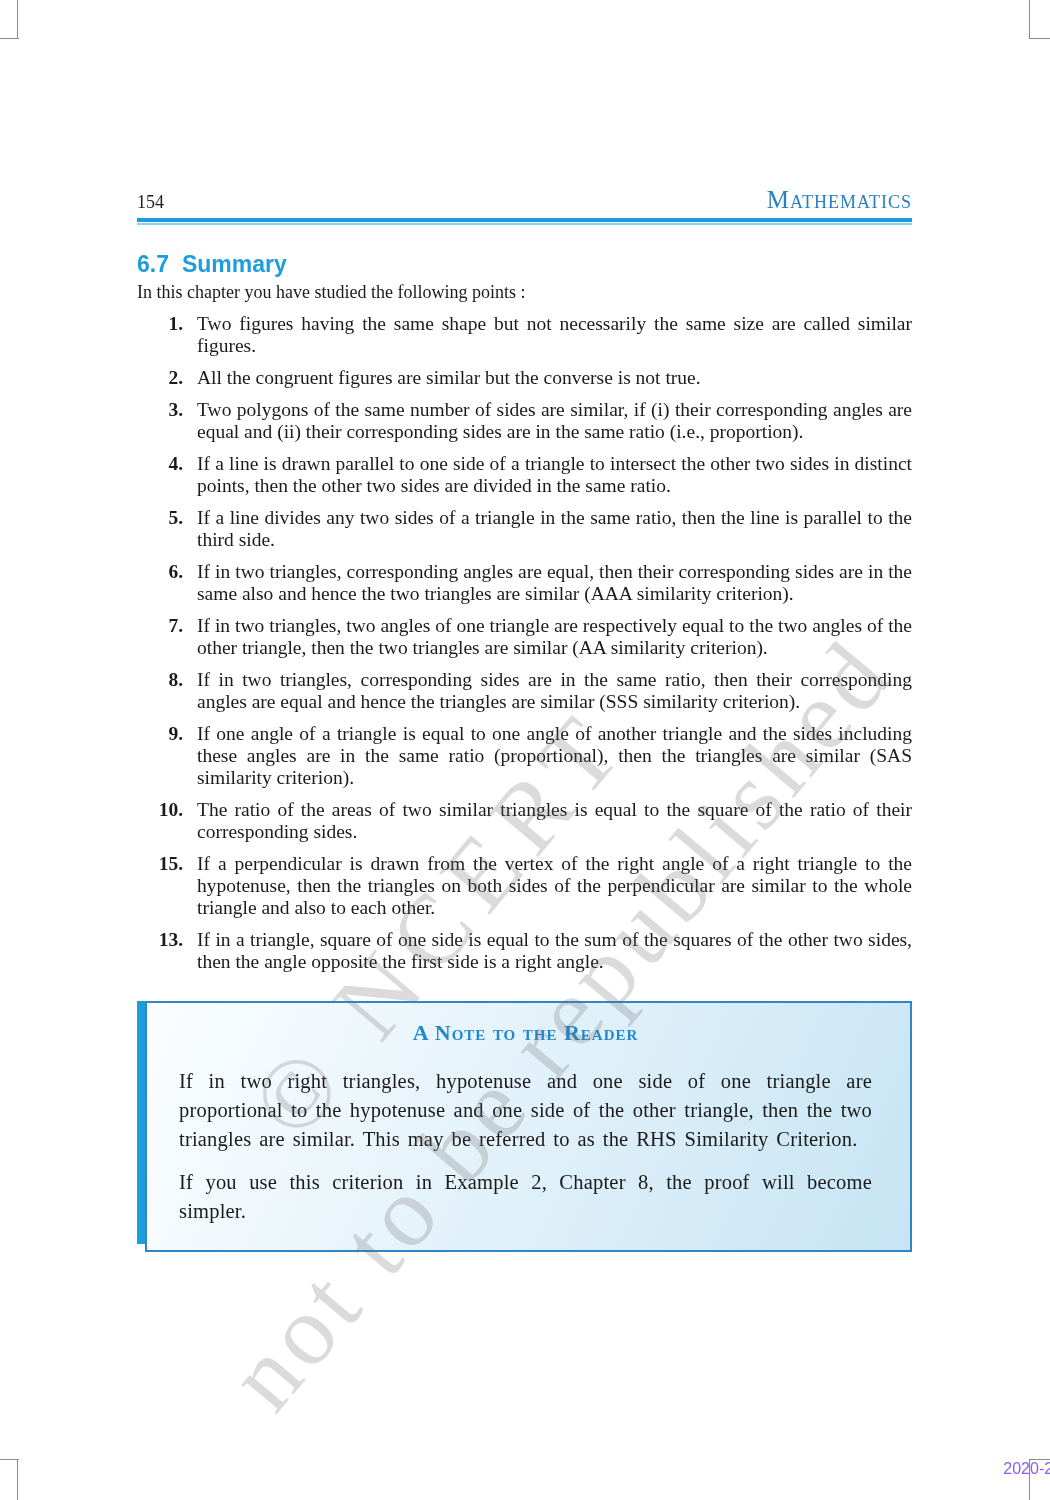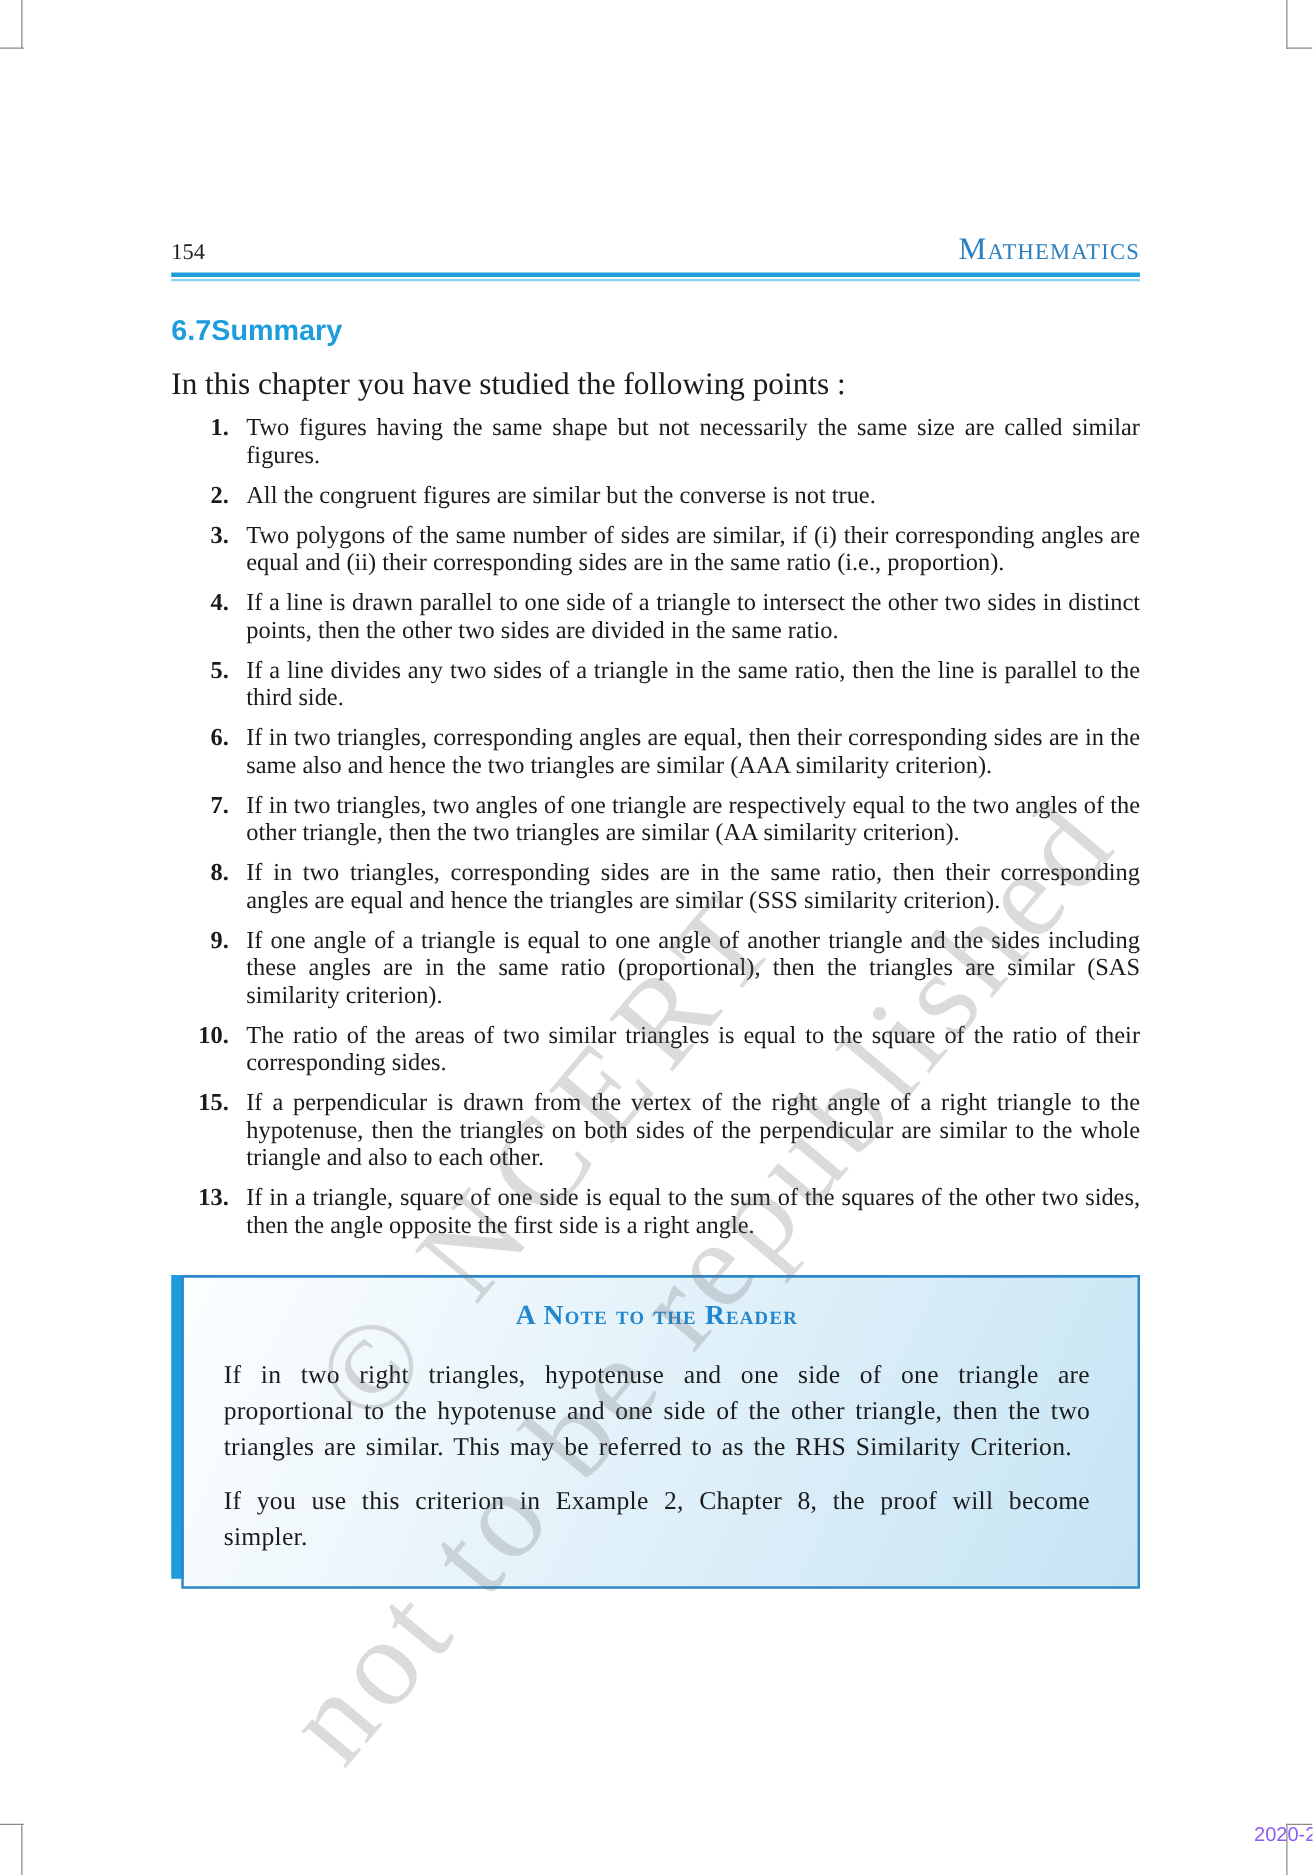--- a/index.html
+++ b/index.html
@@ -29,26 +29,26 @@
   }
   .header-rule{
     margin-top:4px;height:7px;
     background:linear-gradient(to bottom,
       var(--accent-blue,#1d9ddb) 0 56%,
       #ffffff 56% 70%,
       var(--rule-light,#8fd0ef) 70% 100%);
   }
 
   .section-heading{
-    margin:26px 0 0 0;display:flex;
+    margin:26px 0 0 0;display:flex;gap:13px;
     font-family:"Liberation Sans", sans-serif;font-weight:bold;
     font-size:23px;color:var(--accent-blue,#1d9ddb);text-align:right;
   }
 
-  .intro{margin:16px 0 0 0;font-size:25px;}
+  .intro{margin:4px 0 0 0;font-size:18px;}
 
   
   ol.summary{list-style:none;margin:10px 0 0 0;padding:0;}
   ol.summary li{
     display:flex;margin:0 0 10px 0;
     font-size:19.5px;line-height:22px;
   }
   .pnum{
     flex:0 0 46px;text-align:right;font-weight:bold;
     margin-right:14px;

